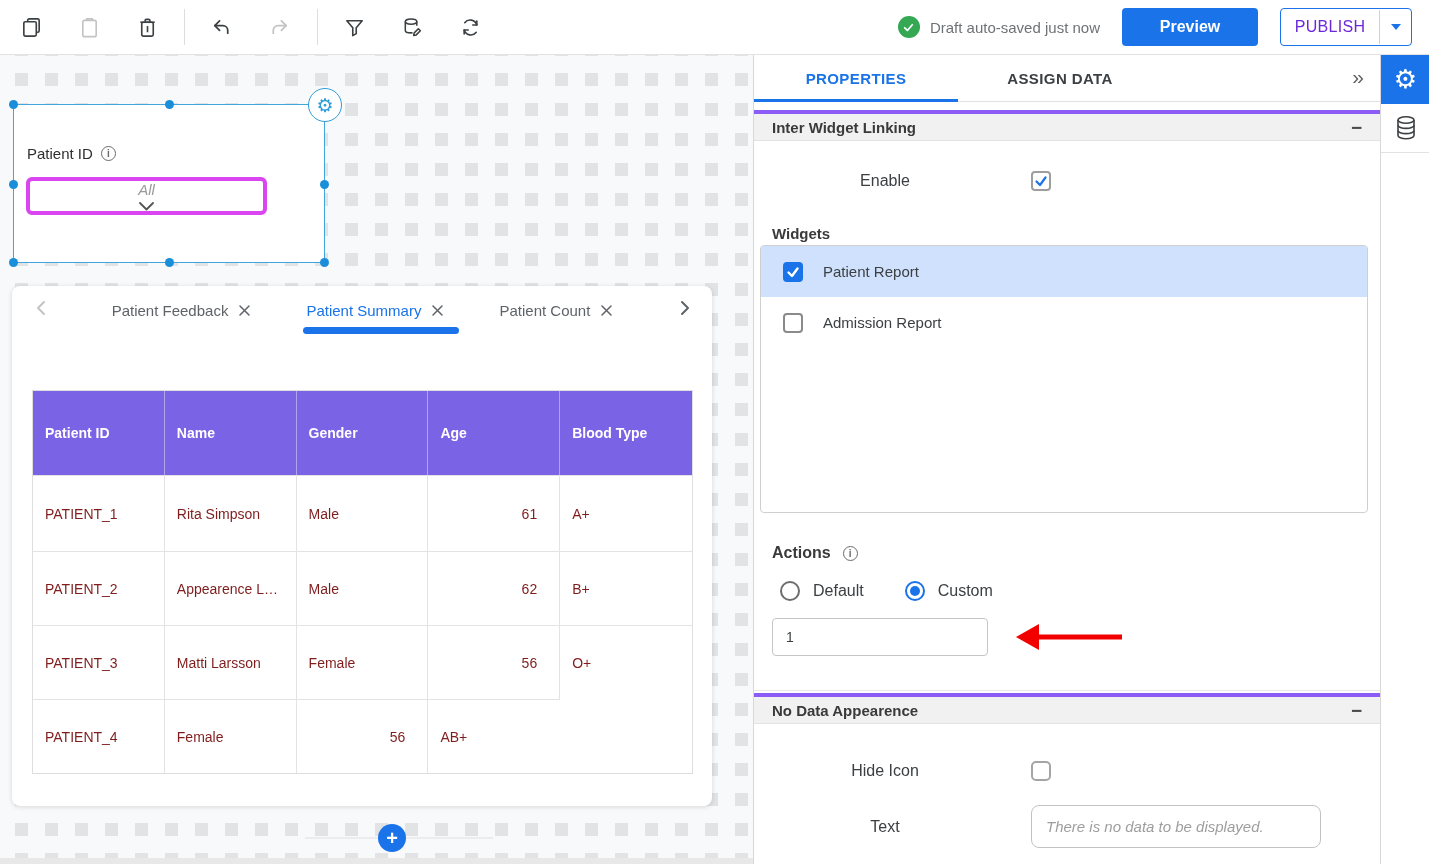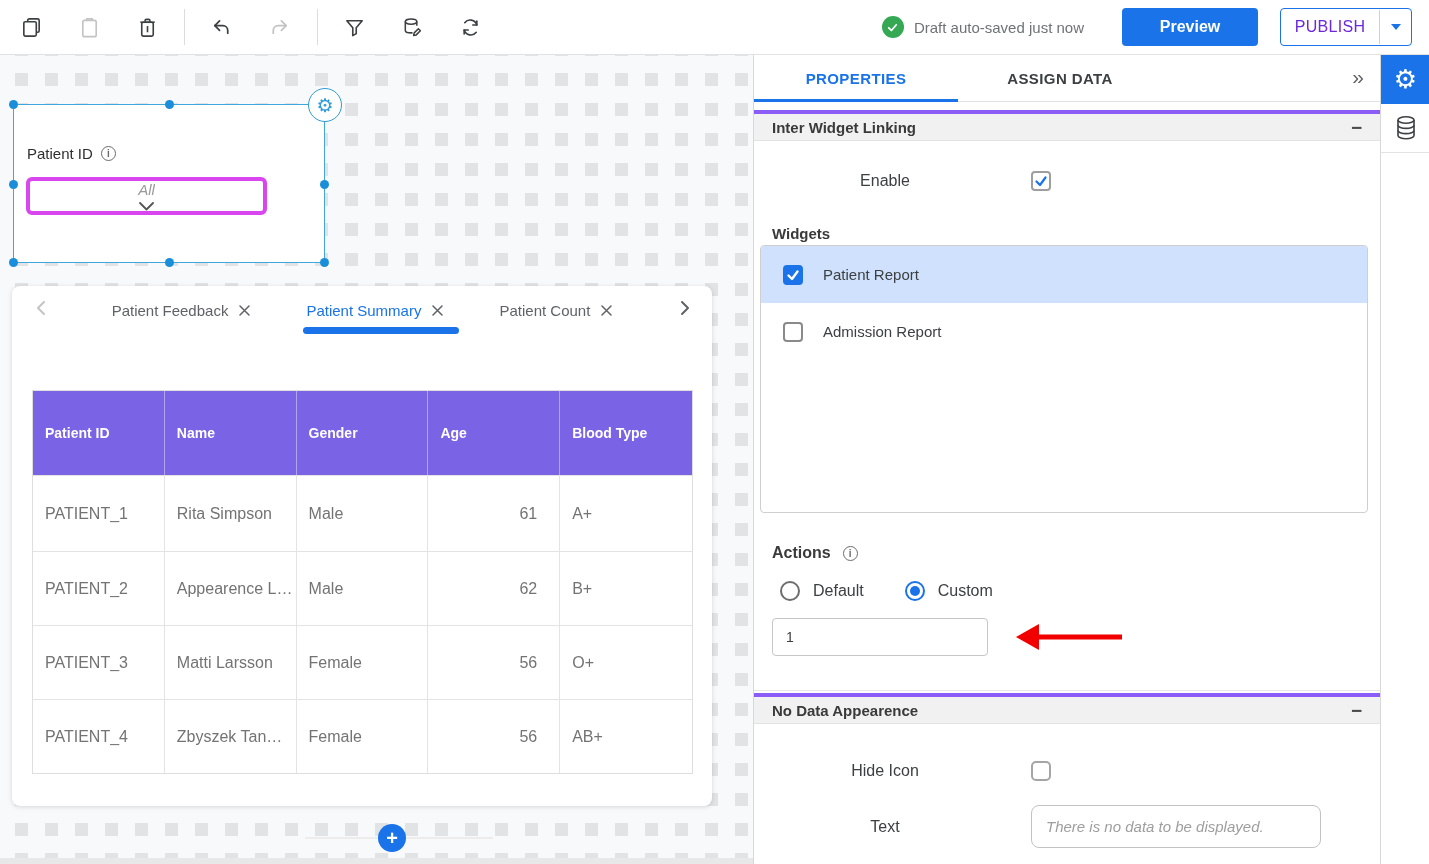--- a/index.html
+++ b/index.html
@@ -8,21 +8,21 @@
   
   .toolbar { position:absolute; left:0; top:0; width:1429px; height:55px; background:#fff; border-bottom:1px solid #e2e2e2; display:flex; align-items:center; }
   .tb-left { display:flex; align-items:center; height:100%; padding-left:2px; }
   .tbtn { width:58px; height:55px; display:flex; align-items:center; justify-content:center; cursor:pointer; color:#3c4043; }
   .tbtn.disabled { color:#c3c3c3; cursor:default; }
   .tbtn svg { width:23px; height:23px; }
   .tb-sep { width:1px; height:36px; background:#ddd; }
   .tb-sep.s1 { margin-left:8px; } .tb-sep.s2 { margin-left:9px; }
   .tbtn.after-sep { margin-left:7px; }
   .tb-right { margin-left:auto; display:flex; align-items:center; gap:0; padding-right:17px; }
-  .save-status { display:flex; align-items:center; gap:10px; margin-right:38px; }
+  .save-status { display:flex; align-items:center; gap:10px; margin-right:22px; }
   .save-badge { width:22px; height:22px; border-radius:50%; background:#34a853; display:flex; align-items:center; justify-content:center; }
   .save-badge svg { width:13px; height:13px; }
   .save-text { font-size:15px; color:#6f7276; }
   .btn-preview { width:136px; height:38px; background:#1a73e8; color:#fff; font-size:16px; font-weight:bold; border:none; border-radius:4px; display:flex; align-items:center; justify-content:center; cursor:pointer; margin-right:22px; }
   .btn-publish { width:132px; height:38px; background:#fff; border:1px solid #1a73e8; border-radius:4px; display:flex; align-items:stretch; cursor:pointer; }
   .pub-label { flex:1; display:flex; align-items:center; justify-content:center; color:#6d28d9; font-size:16px; letter-spacing:.3px; }
   .pub-sep { width:1px; background:#bcd5f7; margin:1px 0; }
   .pub-caret { width:31px; display:flex; align-items:center; justify-content:center; }
   .caret-down { width:0; height:0; border-left:5px solid transparent; border-right:5px solid transparent; border-top:6px solid #1a73e8; }
 
@@ -58,21 +58,21 @@
   .dtab { position:relative; display:flex; align-items:center; gap:11px; font-size:15px; color:#5f6368; cursor:pointer; }
   .dtab.active { color:#1a73e8; font-weight:500; }
   .dtab.active::after { content:""; position:absolute; left:-3px; right:-16px; bottom:-15px; height:7px; border-radius:4px; background:#1a73e8; }
   .tab-x { display:flex; cursor:pointer; }
   .tab-x svg { width:11px; height:11px; }
 
   
   .grid { position:absolute; left:20px; top:104px; width:661px; display:grid; grid-template-columns:repeat(5,1fr); grid-template-rows:84px 76px 74px 74px 74px; border:1px solid #dedede; background:#fff; }
   .gh { background:#7b63e6; color:#fff; font-size:14px; font-weight:bold; display:flex; align-items:center; padding-left:12px; border-right:1px solid #b1a5ee; }
   .gh:nth-child(5) { border-right:none; }
-  .gc { font-size:16px; color:#737373; display:flex; align-items:center; padding-left:12px; border-right:1px solid #e3e3e3; border-top:1px solid #e3e3e3; background:#fff; }
+  .gc { font-size:14px; color:#7f1d1d; display:flex; align-items:center; padding-left:12px; border-right:1px solid #e3e3e3; border-top:1px solid #e3e3e3; background:#fff; }
   .gc.lastcol { border-right:none; }
   .gc.num { justify-content:flex-end; padding-right:22px; padding-left:0; }
 
   
   .add-line { position:absolute; left:305px; top:782px; width:188px; height:2px; background:#ececec; }
   .add-btn { position:absolute; left:378px; top:769px; width:28px; height:28px; border-radius:50%; background:#1a73e8; color:#fff; display:flex; align-items:center; justify-content:center; font-size:20px; font-weight:bold; cursor:pointer; }
 
   
   .props { position:absolute; left:753px; top:55px; width:627px; height:809px; background:#fff; border-left:1px solid #d8d8d8; }
   .ptabs { position:relative; height:47px; border-bottom:1px solid #e2e2e2; display:flex; }
@@ -84,21 +84,21 @@
   .sec-minus { margin-left:auto; font-size:19px; color:#4a4a4a; cursor:pointer; line-height:1; }
   .form-row { position:absolute; left:0; display:flex; align-items:center; gap:15px; }
   .form-label { width:262px; text-align:center; font-size:16px; color:#3c4043; }
   .cb { width:20px; height:20px; border:2px solid #8a8a8a; border-radius:4px; background:#fff; display:flex; align-items:center; justify-content:center; cursor:pointer; flex:none; }
   .cb svg { width:14px; height:14px; }
   .cb.blue-check { border-color:#9e9e9e; }
   .cb.filled { background:#1a73e8; border-color:#1a73e8; }
   .cb.round { border-radius:5px; border-color:#a5a5a5; }
   .widgets-label { position:absolute; left:18px; top:170px; font-size:15px; font-weight:bold; color:#3a3a3a; }
   .listbox { position:absolute; left:6px; top:190px; width:608px; height:268px; border:1px solid #cfcfcf; border-radius:4px; background:#fff; overflow:hidden; }
-  .lrow { height:57px; display:flex; align-items:center; gap:20px; padding-left:22px; font-size:15px; color:#3c4043; cursor:pointer; }
+  .lrow { height:51px; display:flex; align-items:center; gap:20px; padding-left:22px; font-size:15px; color:#3c4043; cursor:pointer; }
   .lrow.sel { background:#cfe1fc; }
   .actions-title { position:absolute; left:18px; top:477px; font-size:16px; font-weight:bold; color:#3a3a3a; display:flex; align-items:center; gap:12px;margin-top:12px; }
   .radio-row { position:absolute; left:26px; top:526px; display:flex; align-items:center; gap:13px; font-size:16px; color:#3c4043; }
   .radio { width:20px; height:20px; border:2px solid #6d6d6d; border-radius:50%; position:relative; cursor:pointer; flex:none; }
   .radio.sel { border-color:#1a73e8; }
   .radio.sel::after { content:""; position:absolute; left:3px; top:3px; width:10px; height:10px; border-radius:50%; background:#1a73e8; }
   .rlabel { cursor:pointer; }
   .gap-28 { width:15px; }
   .custom-input { position:absolute; left:18px; top:563px; width:216px; height:38px; border:1px solid #c6c6c6; border-radius:4px; font-size:14px; color:#3c4043; padding-left:13px; font-family:"Liberation Sans", sans-serif; }
   .anno-arrow { position:absolute; left:259px; top:565px; }
@@ -280,21 +280,20 @@
       <div class="gc num">62</div>
       <div class="gc lastcol">B+</div>
 
       <div class="gc">PATIENT_3</div>
       <div class="gc">Matti Larsson</div>
       <div class="gc">Female</div>
       <div class="gc num">56</div>
       <div class="gc lastcol">O+</div>
 
       <div class="gc">PATIENT_4</div>
-      <div class="gc">Zbyszek Tan…</div>
       <div class="gc">Female</div>
       <div class="gc num">56</div>
       <div class="gc lastcol">AB+</div>
     </div>
   </div>
 
   <div class="add-line"></div>
   <div class="add-btn">
       <span>+</span>
     </div>

